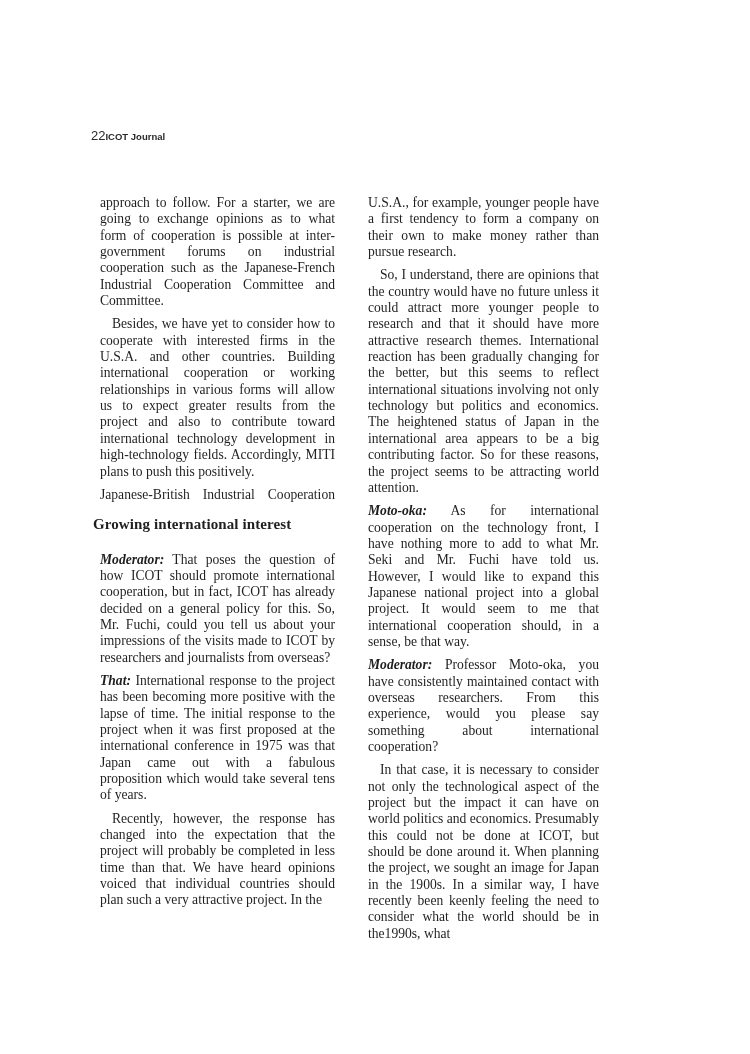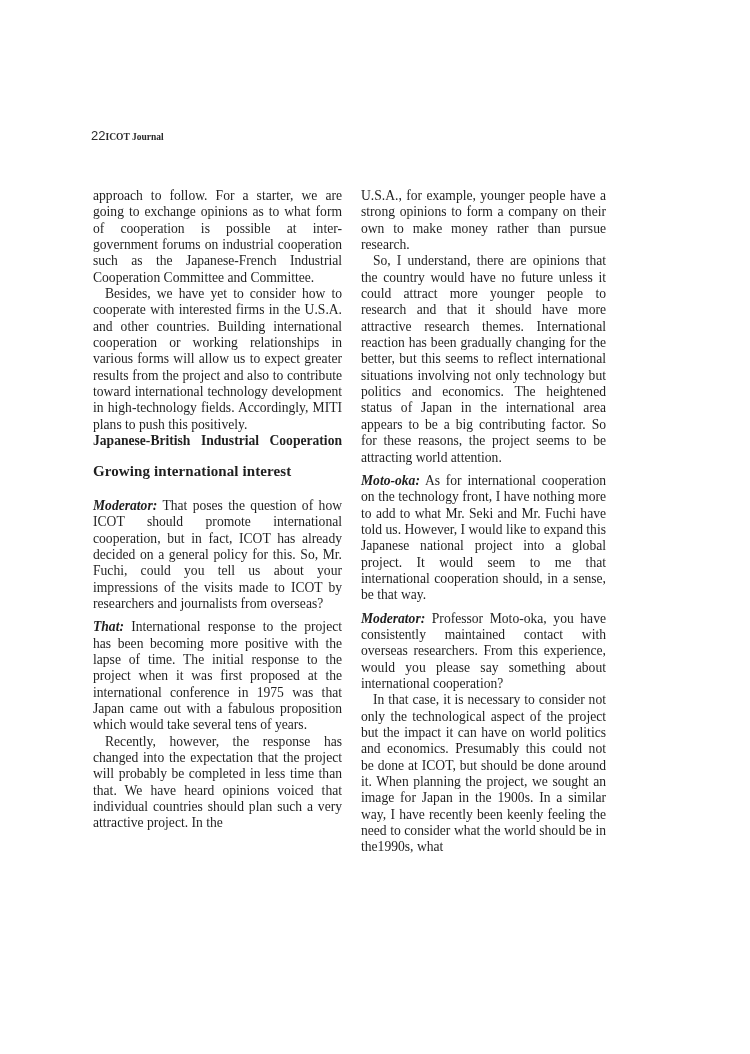--- a/index.html
+++ b/index.html
@@ -1,27 +1,27 @@
 <!DOCTYPE html>
 <html><head>
 <meta charset="utf-8">
 <style>
   html, body { margin: 0; padding: 0; background: #ffffff; }
   body { width: 750px; height: 1054px; position: relative; overflow: hidden;
          font-family: "Liberation Serif", "DejaVu Serif", serif; color: #1f1f1f; }
   .header { position: absolute; left: 91px; top: 128px; font-size: 11px; color: #2a2a2a; }
   .header .pgnum { font-family: "Liberation Sans", sans-serif; font-size: 13px; }
-  .header .jname { font-family: Liberation Serif, serif; font-weight: bold; font-size: 9.5px; }
+  .header .jname { font-family: Liberation Sans, sans-serif; font-weight: bold; font-size: 9.5px; }
   .col { position: absolute; top: 188px; width: 249px; font-size: 13.6px; line-height: 16.35px; }
   .col.left { left: 93px; }
   .col.right { left: 361px; width: 245px; }
-  .col p { margin: 0; text-align: justify; text-align-last: left; }
+  .col p { margin: 7px; text-align: justify; text-align-last: left; }
   .col p.indent { text-indent: 12px; }
   .col p.gap { margin-top: 7px; }
-  .col p.just-last { text-align-last: justify; font-weight: bold; }
+  .col p.just-last { text-align-last: justify; }
   h3 { margin: 13px 0 19px 0; font-size: 15px; font-weight: bold; letter-spacing: 0.1px; }
   .speaker { font-style: italic; font-weight: bold; }
 </style>
 </head>
 <body>
 
 <div class="header">
   <span class="pgnum">22</span><span class="jname">ICOT Journal</span>
 </div>
 
@@ -29,18 +29,18 @@
   <p>approach to follow. For a starter, we are going to exchange opinions as to what form of cooperation is possible at inter-government forums on industrial cooperation such as the Japanese-French Industrial Cooperation Committee and Committee.</p>
   <p class="indent">Besides, we have yet to consider how to cooperate with interested firms in the U.S.A. and other countries. Building international cooperation or working relationships in various forms will allow us to expect greater results from the project and also to contribute toward international technology development in high-technology fields. Accordingly, MITI plans to push this positively.</p>
   <p class="just-last">Japanese-British Industrial Cooperation</p>
   <h3>Growing international interest</h3>
   <p><span class="speaker">Moderator:</span><span> That poses the question of how ICOT should promote international cooperation, but in fact, ICOT has already decided on a general policy for this. So, Mr. Fuchi, could you tell us about your impressions of the visits made to ICOT by researchers and journalists from overseas?</span></p>
   <p class="gap"><span class="speaker">That:</span><span> International response to the project has been becoming more positive with the lapse of time. The initial response to the project when it was first proposed at the international conference in 1975 was that Japan came out with a fabulous proposition which would take several tens of years.</span></p>
   <p class="indent">Recently, however, the response has changed into the expectation that the project will probably be completed in less time than that. We have heard opinions voiced that individual countries should plan such a very attractive project. In the</p>
 </div>
 
 <div class="col right">
-  <p>U.S.A., for example, younger people have a strong opinions to form a company on their own to make money rather than pursue research.</p>
+  <p>U.S.A., for example, younger people have a first tendency to form a company on their own to make money rather than pursue research.</p>
   <p class="indent">So, I understand, there are opinions that the country would have no future unless it could attract more younger people to research and that it should have more attractive research themes. International reaction has been gradually changing for the better, but this seems to reflect international situations involving not only technology but politics and economics. The heightened status of Japan in the international area appears to be a big contributing factor. So for these reasons, the project seems to be attracting world attention.</p>
   <p class="gap"><span class="speaker">Moto-oka:</span><span> As for international cooperation on the technology front, I have nothing more to add to what Mr. Seki and Mr. Fuchi have told us. However, I would like to expand this Japanese national project into a global project. It would seem to me that international cooperation should, in a sense, be that way.</span></p>
   <p class="gap"><span class="speaker">Moderator:</span><span> Professor Moto-oka, you have consistently maintained contact with overseas researchers. From this experience, would you please say something about international cooperation?</span></p>
   <p class="indent">In that case, it is necessary to consider not only the technological aspect of the project but the impact it can have on world politics and economics. Presumably this could not be done at ICOT, but should be done around it. When planning the project, we sought an image for Japan in the 1900s. In a similar way, I have recently been keenly feeling the need to consider what the world should be in the1990s, what</p>
 </div>
 
 </body></html>

